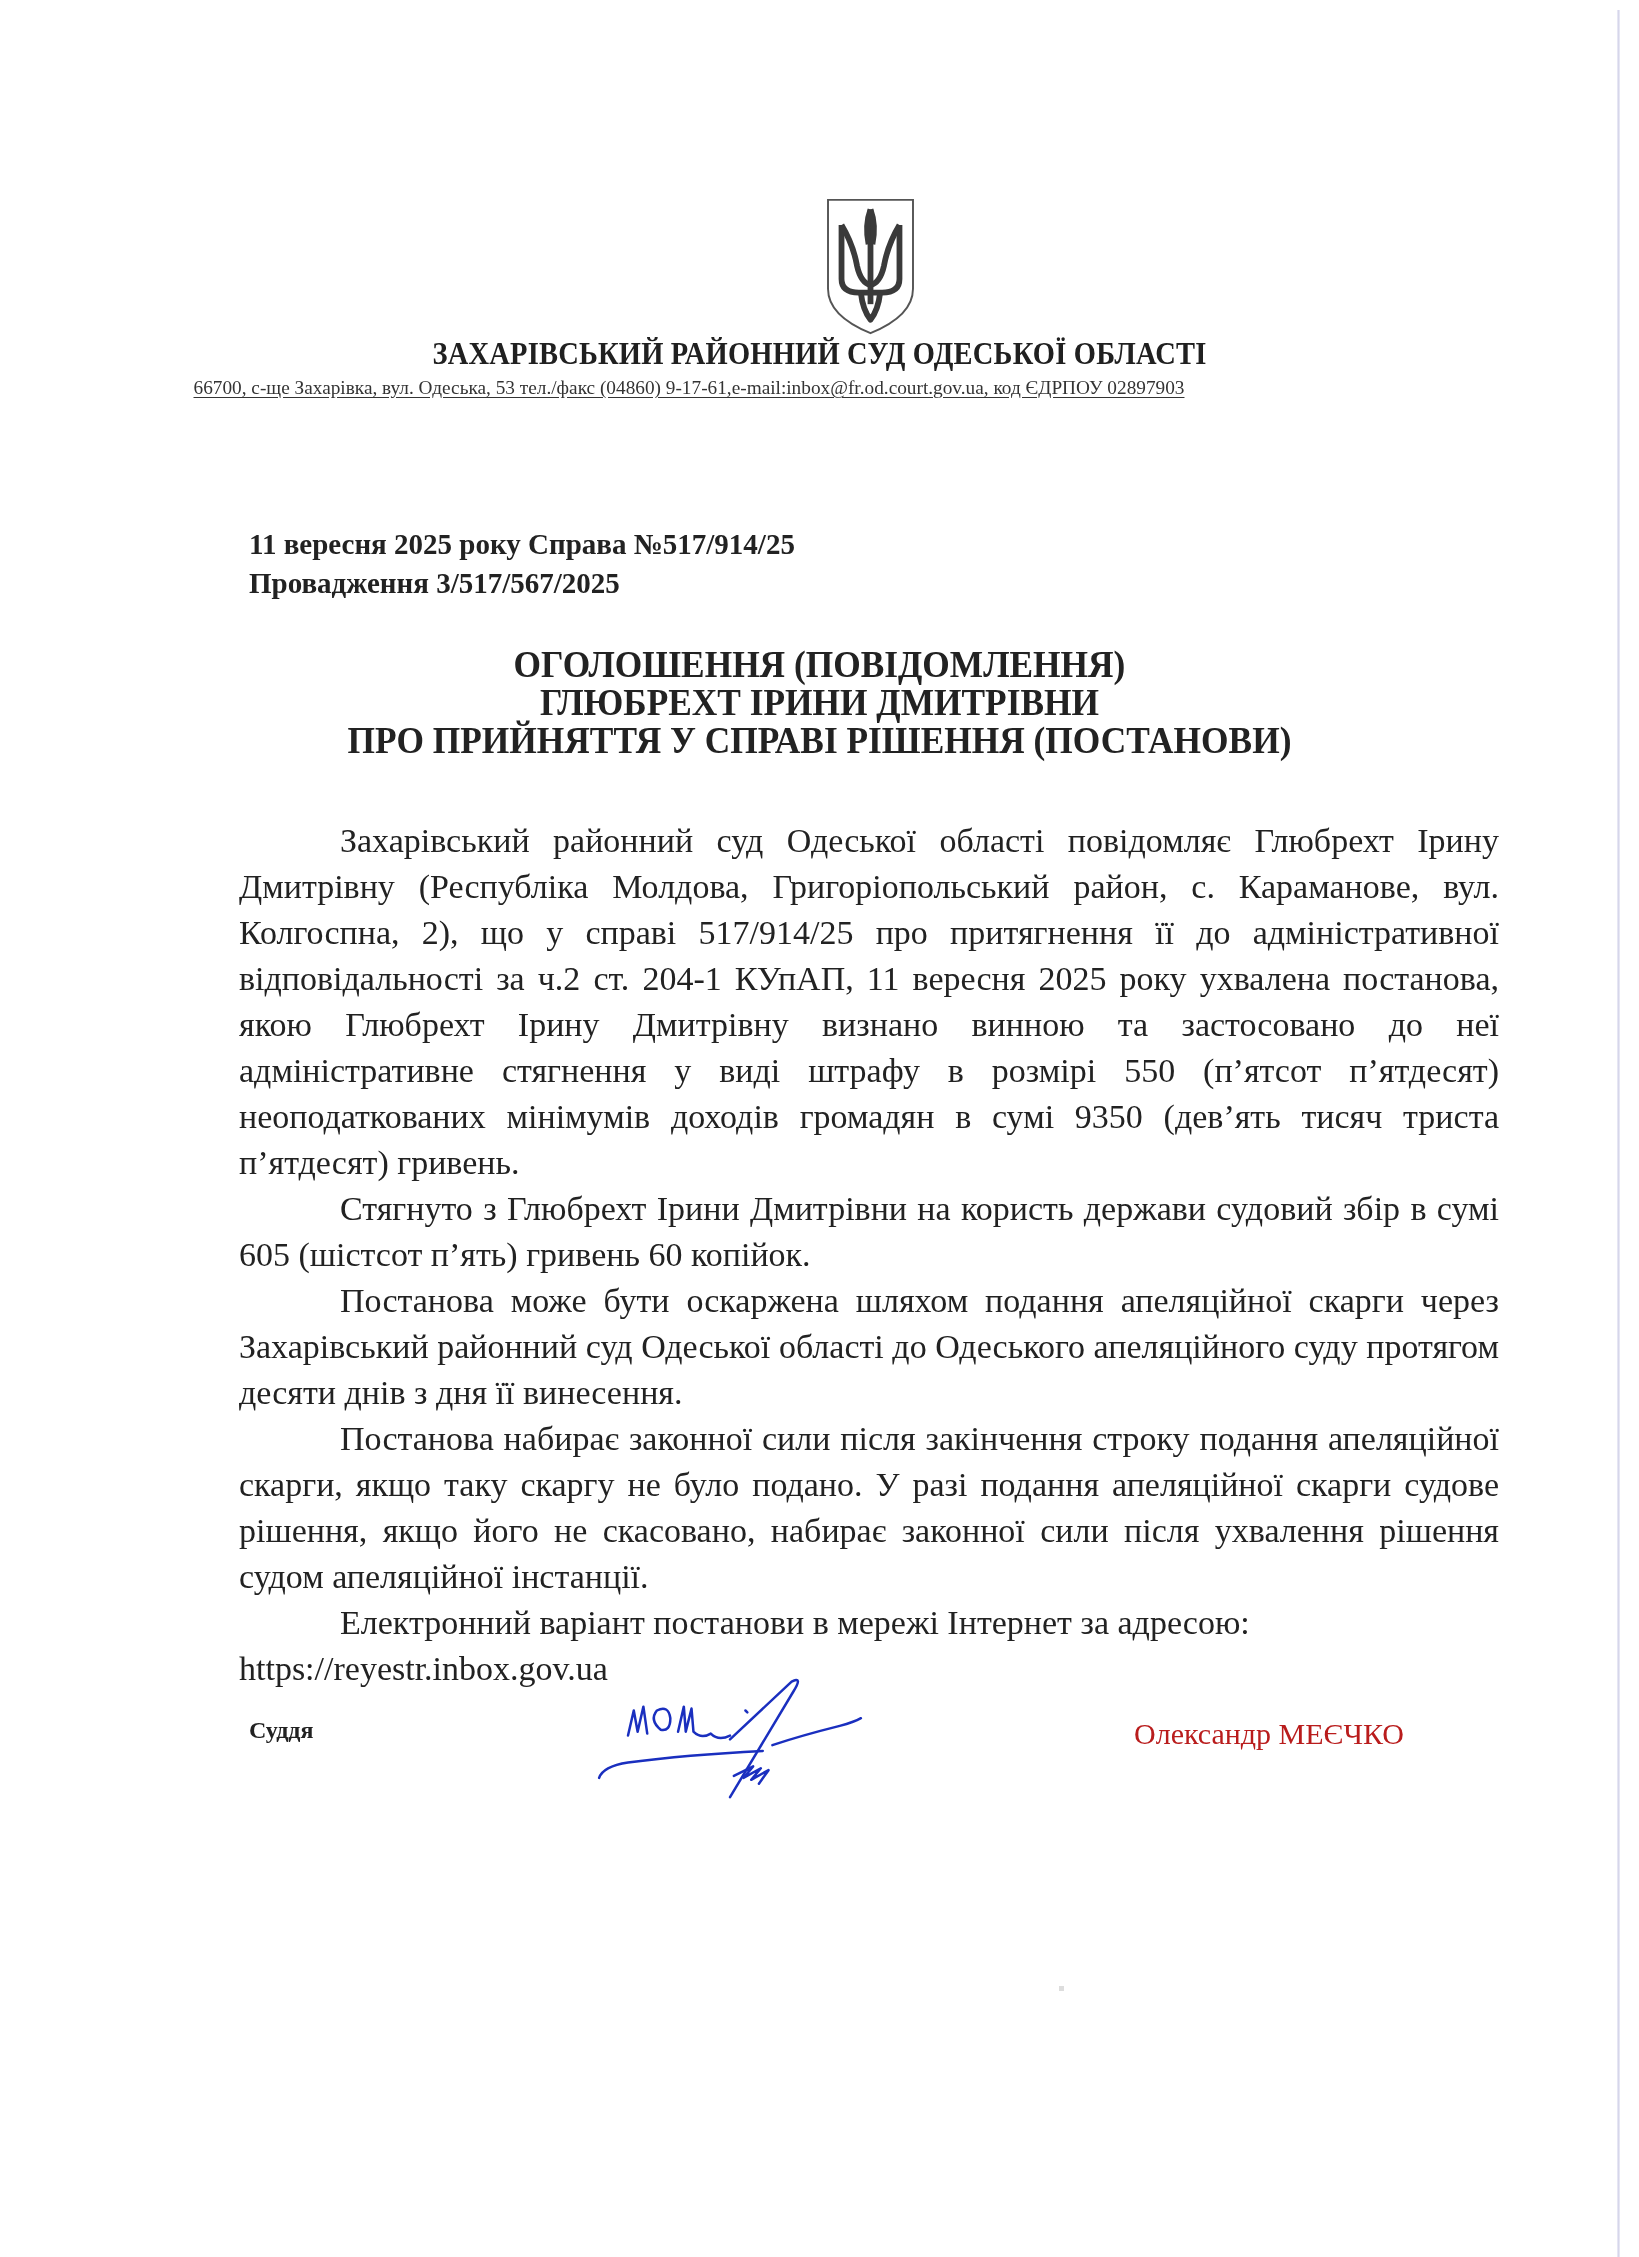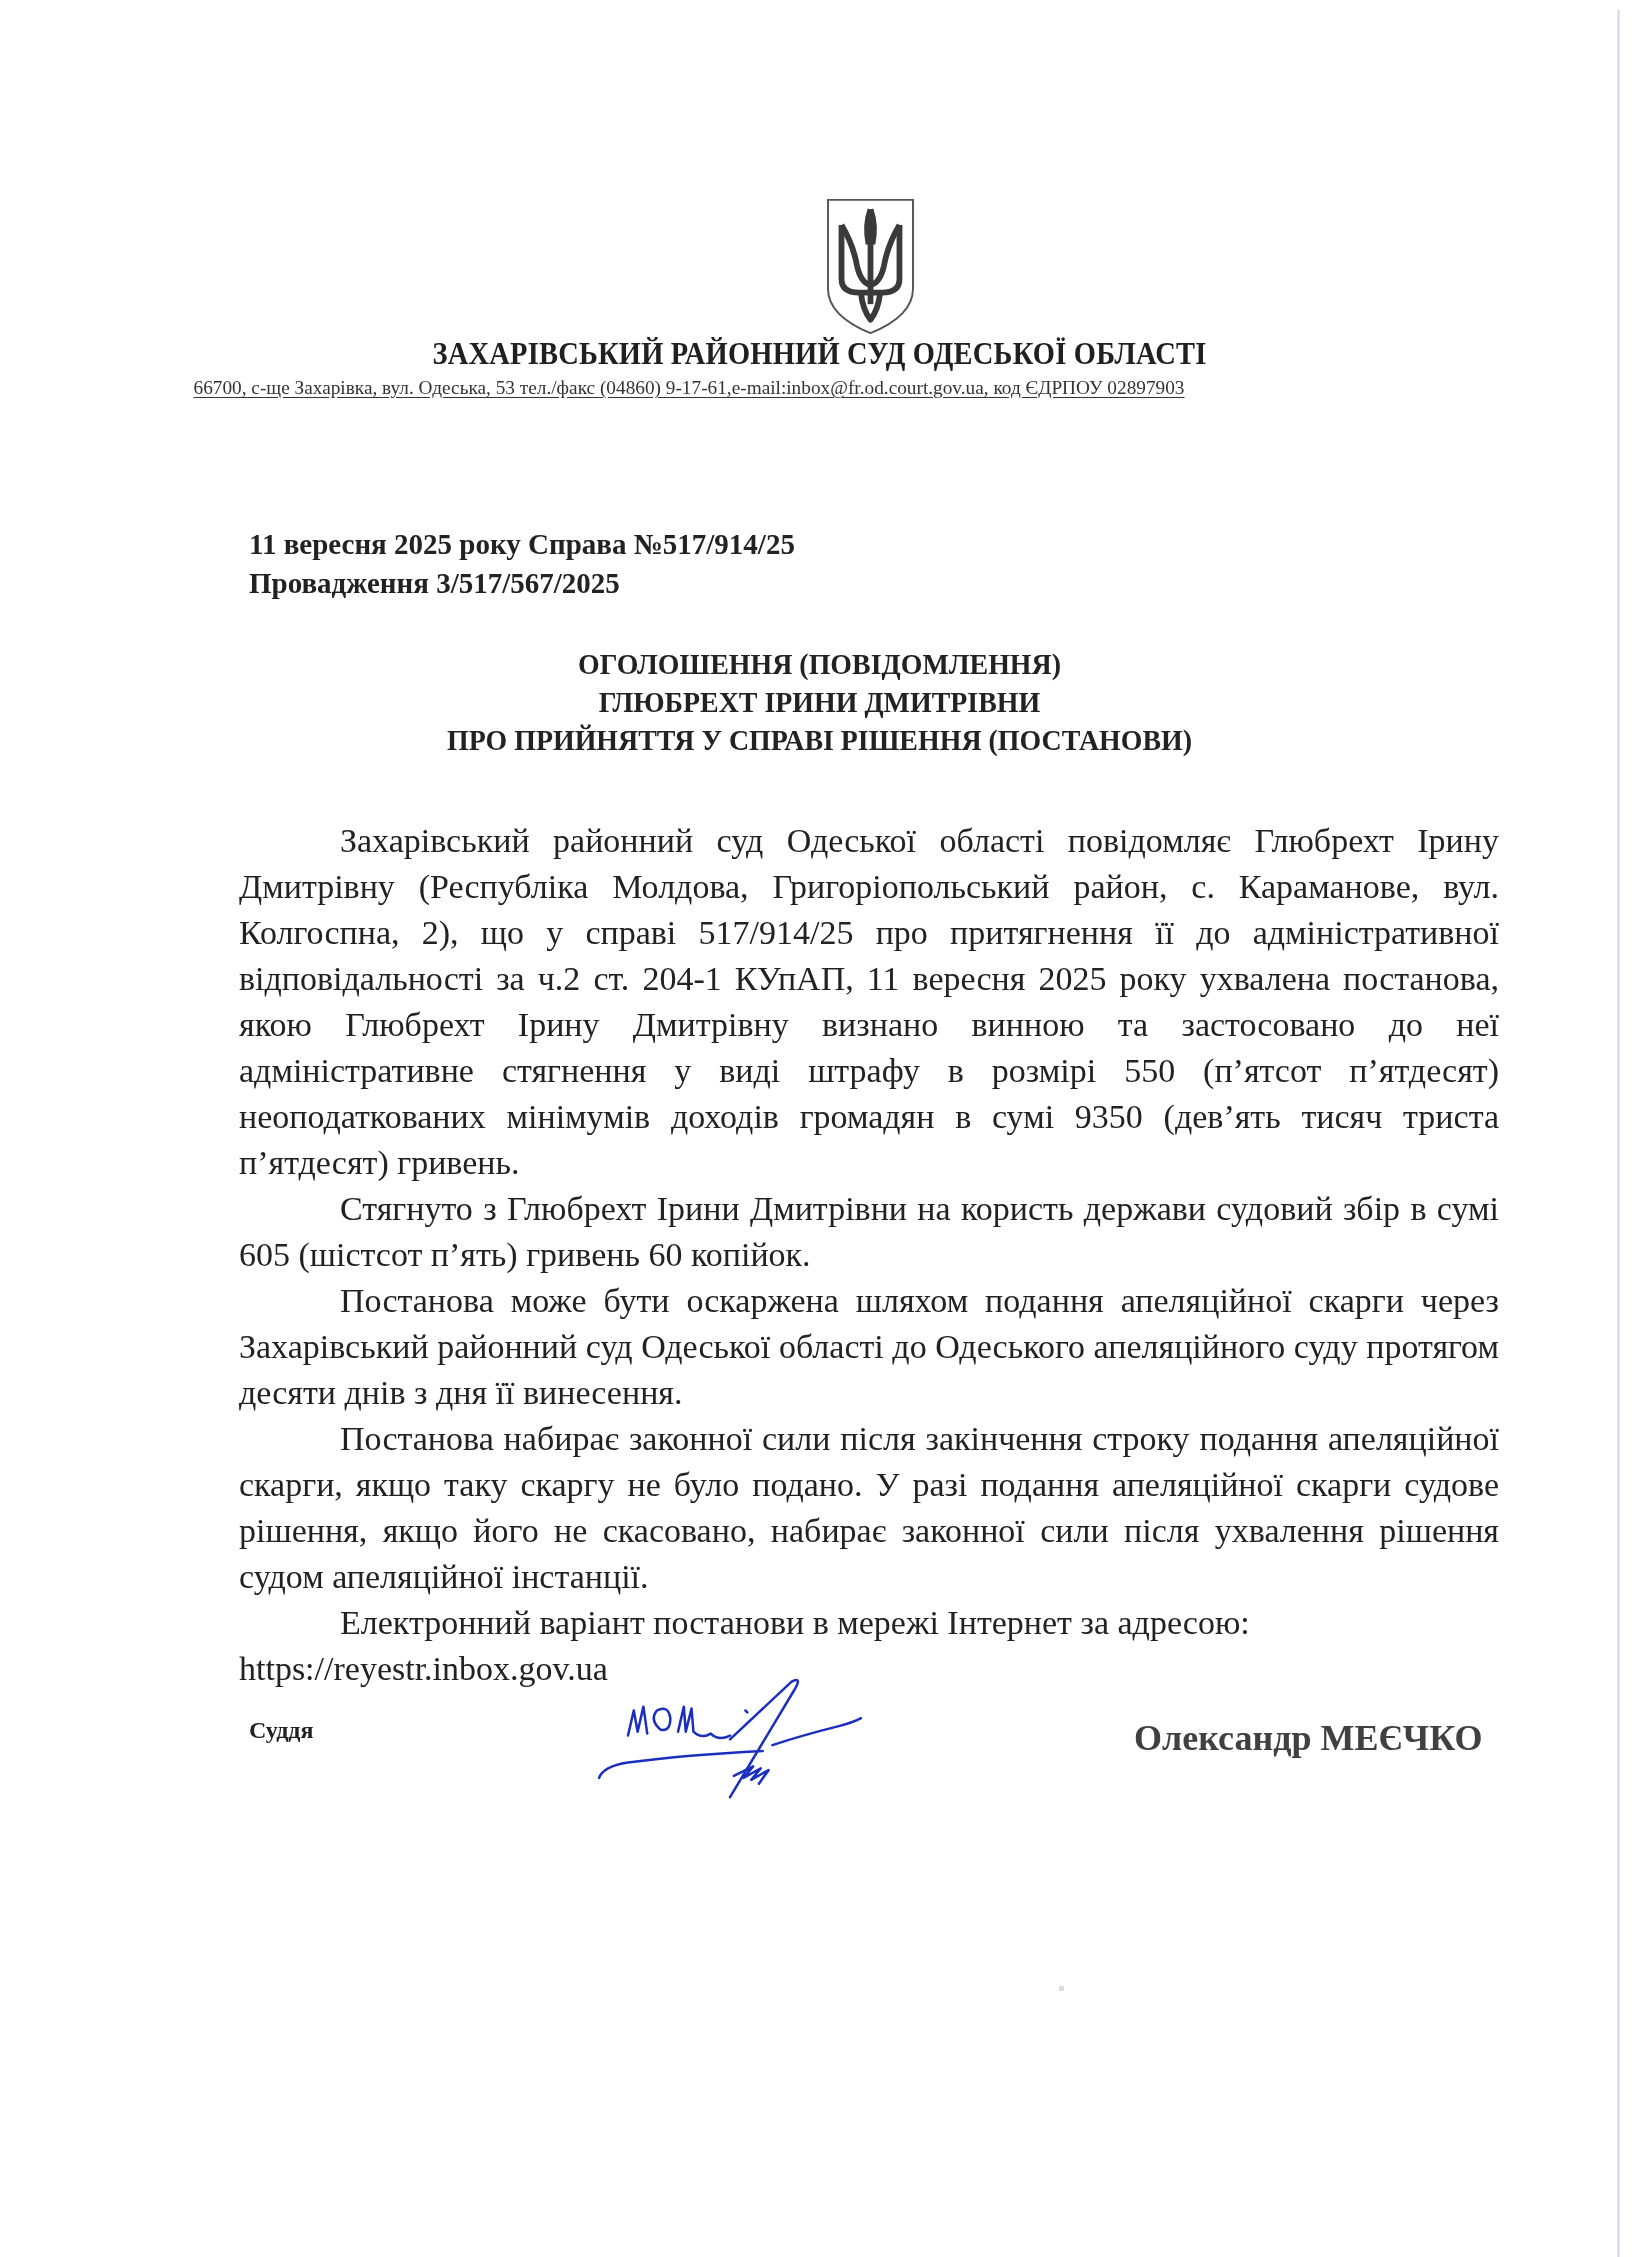--- a/index.html
+++ b/index.html
@@ -10,30 +10,30 @@
     .emblem { position: absolute; left: 824px; top: 196px; width: 93px; height: 141px; }
     .court-name { position: absolute; left: 0; width: 1639px; top: 336px; text-align: center;
                   font-weight: bold; font-size: 31px; letter-spacing: 0.2px; color: #202020;
                   transform: scaleX(0.92); transform-origin: center; }
     .court-address { position: absolute; left: 0; width: 1378px; top: 377px; text-align: center;
                      font-size: 19.3px; color: #333; }
     .court-address span { text-decoration: underline; text-underline-offset: 2.9px; }
     .meta { position: absolute; left: 249px; top: 479px; font-weight: bold; font-size: 29px;
             line-height: 39px; color: #222; margin-top: 46px; }
     .title-block { position: absolute; left: 0; width: 1639px; top: 645px; text-align: center;
-                   font-weight: bold; font-size: 30px; line-height: 38px; color: #222; }
+                   font-weight: bold; font-size: 38px; line-height: 38px; color: #222; }
     .title-block div { transform: scaleX(0.93); }
     .body { position: absolute; left: 239px; width: 1260px; top: 794px; font-size: 34px;
             line-height: 46px; text-align: justify; color: #222; margin-top: 24px; }
     .body p { margin: 0; text-indent: 101px; }
     .body p.last { text-align: justify; }
     .url { display: block; text-indent: 0; }
     .sign-row { position: absolute; top: 1709px; left: 0; width: 1639px; height: 116px; }
     .judge-label { position: absolute; left: 249px; top: 7.7px; font-weight: bold; font-size: 24px; color: #222; }
-    .judge-name { position: absolute; left: 1134px; top: 7.7px; font-weight: bold; font-size: 36px; color: #404040; }
+    .judge-name { position: absolute; left: 1134px; top: 7.7px; font-weight: normal; font-size: 30px; color: #b91c1c; }
     .signature { position: absolute; left: 589px; top: -37px; width: 386px; height: 154px; }
     .speck { position: absolute; left: 1059px; top: 1986px; width: 4.8px; height: 4.8px; background: #ddd; }
   </style>
 </head>
 <body>
 
 <div class="edge-line"></div>
 
 <svg class="emblem" viewBox="0 0 96 146">
   <path d="M4 4 H92 V96 Q92 124 48 142 Q4 124 4 96 Z" fill="none" stroke="#555" stroke-width="2"></path>

